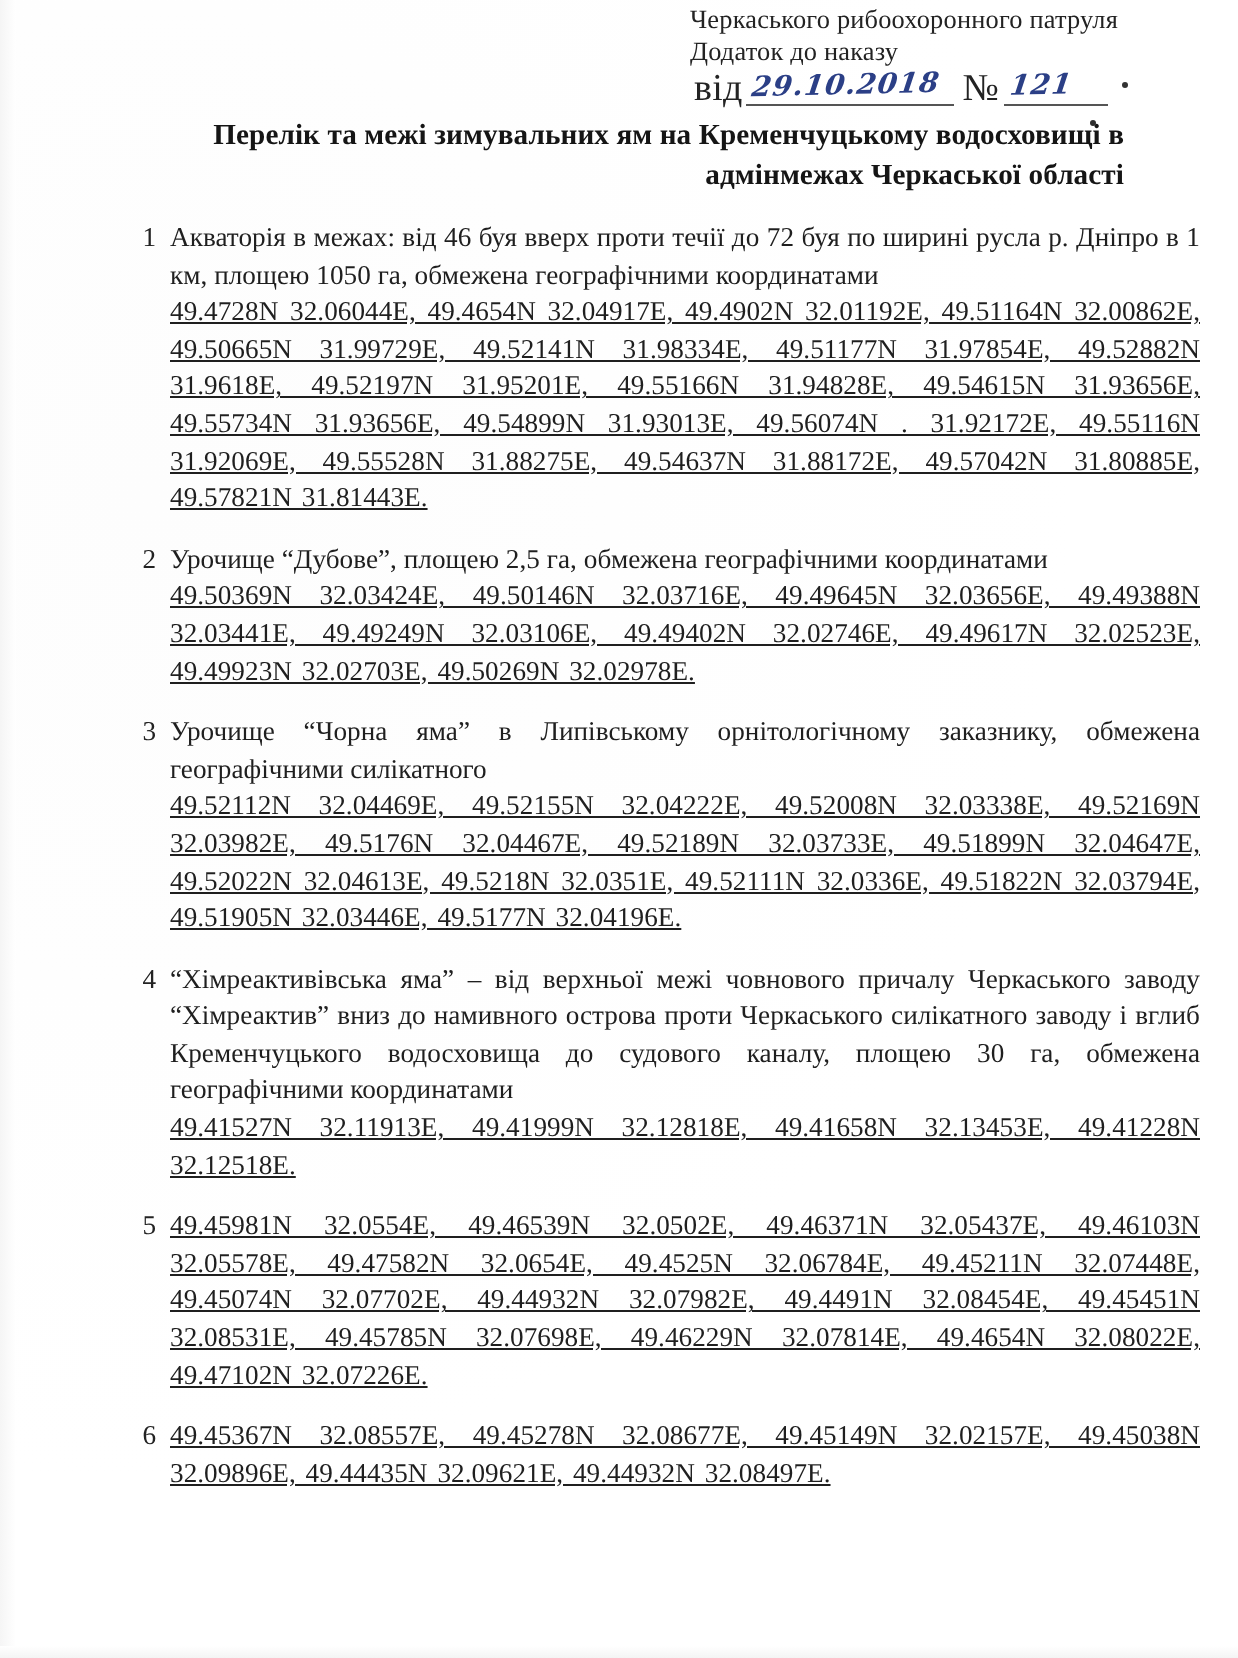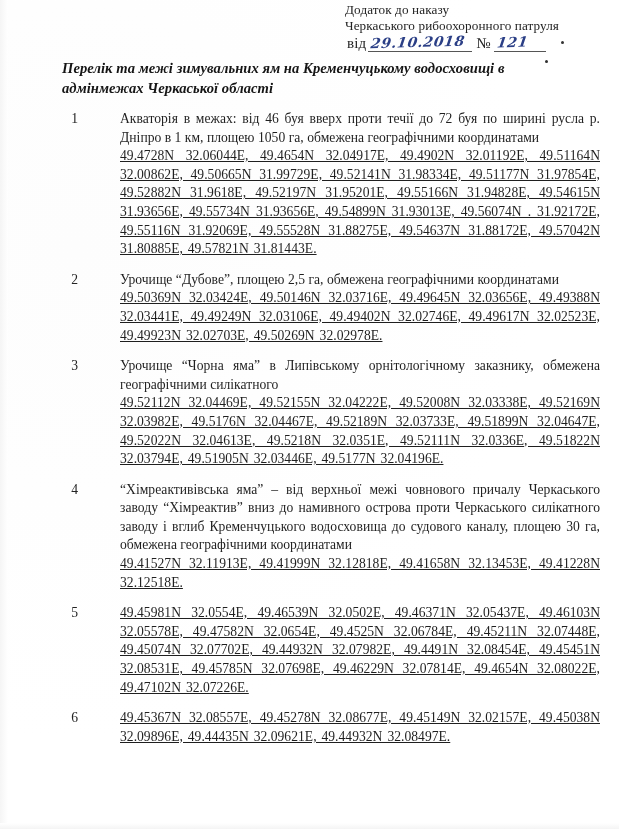--- a/index.html
+++ b/index.html
@@ -40,21 +40,21 @@
     white-space: nowrap;
   }
 
   .doc-ref-row {
     display: flex;
     align-items: flex-end;
     margin-top: 2px;
     padding-left: 2px;
     white-space: nowrap;
   }
-  .ref-label { font-size: 15px; }
+  .ref-label { font-size: 19px; }
   .hand {
     font-family: "DejaVu Serif", serif;
     font-style: italic;
     font-weight: 600;
     color: #2b3f86;
     font-size: 14px;
     letter-spacing: 0.6px;
     transform: skewX(-9deg) rotate(-1.4deg);
     display: inline-block;
     padding: 0 3px;
@@ -74,27 +74,26 @@
     background: #333;
     border-radius: 50%;
   }
 
   
   .title {
     position: absolute;
     left: 62px;
     top: 59px;
     width: 500px;
-    text-align: left;
+    text-align: right;
     font-weight: bold;
     font-size: 14.6px;
     line-height: 19.5px;
     letter-spacing: 0.05px;
     color: #151515;
-    font-style: italic;
   }
   .title-speck {
     position: absolute;
     left: 545px;
     top: 60px;
     width: 3px;
     height: 3px;
     background: #2f2f2f;
     border-radius: 50%;
   }
@@ -115,21 +114,21 @@
     position: absolute;
     left: 64px;
     top: 0;
     width: 14px;
     text-align: right;
     font-size: 13.6px;
     line-height: 18.6px;
     color: #232323;
   }
   .item-body {
-    margin-left: 120px;
+    margin-left: 85px;
     margin-right: 19px;
     font-size: 13.6px;
     line-height: 18.6px;
     text-align: justify;
     color: #1f1f1f;
     letter-spacing: 0.02px;
   }
   .coords {
     display: block;
     word-spacing: 1.5px;
@@ -154,22 +153,22 @@
   }
 </style>
 </head>
 <body>
 
 <div class="page">
 
   <div class="scan-edge"></div>
 
   <div class="header-block">
+    <div class="header-line">Черкаського рибоохоронного патруля</div>
     <div class="header-line">Додаток до наказу</div>
-    <div class="header-line">Черкаського рибоохоронного патруля</div>
     <div class="doc-ref-row">
       <span class="ref-label">від</span>
       <span class="rule date">
         <span class="hand">29.10.2018</span>
       </span>
       <span class="ref-label">№</span>
       <span class="rule num">
         <span class="hand">121</span>
       </span>
     </div>

